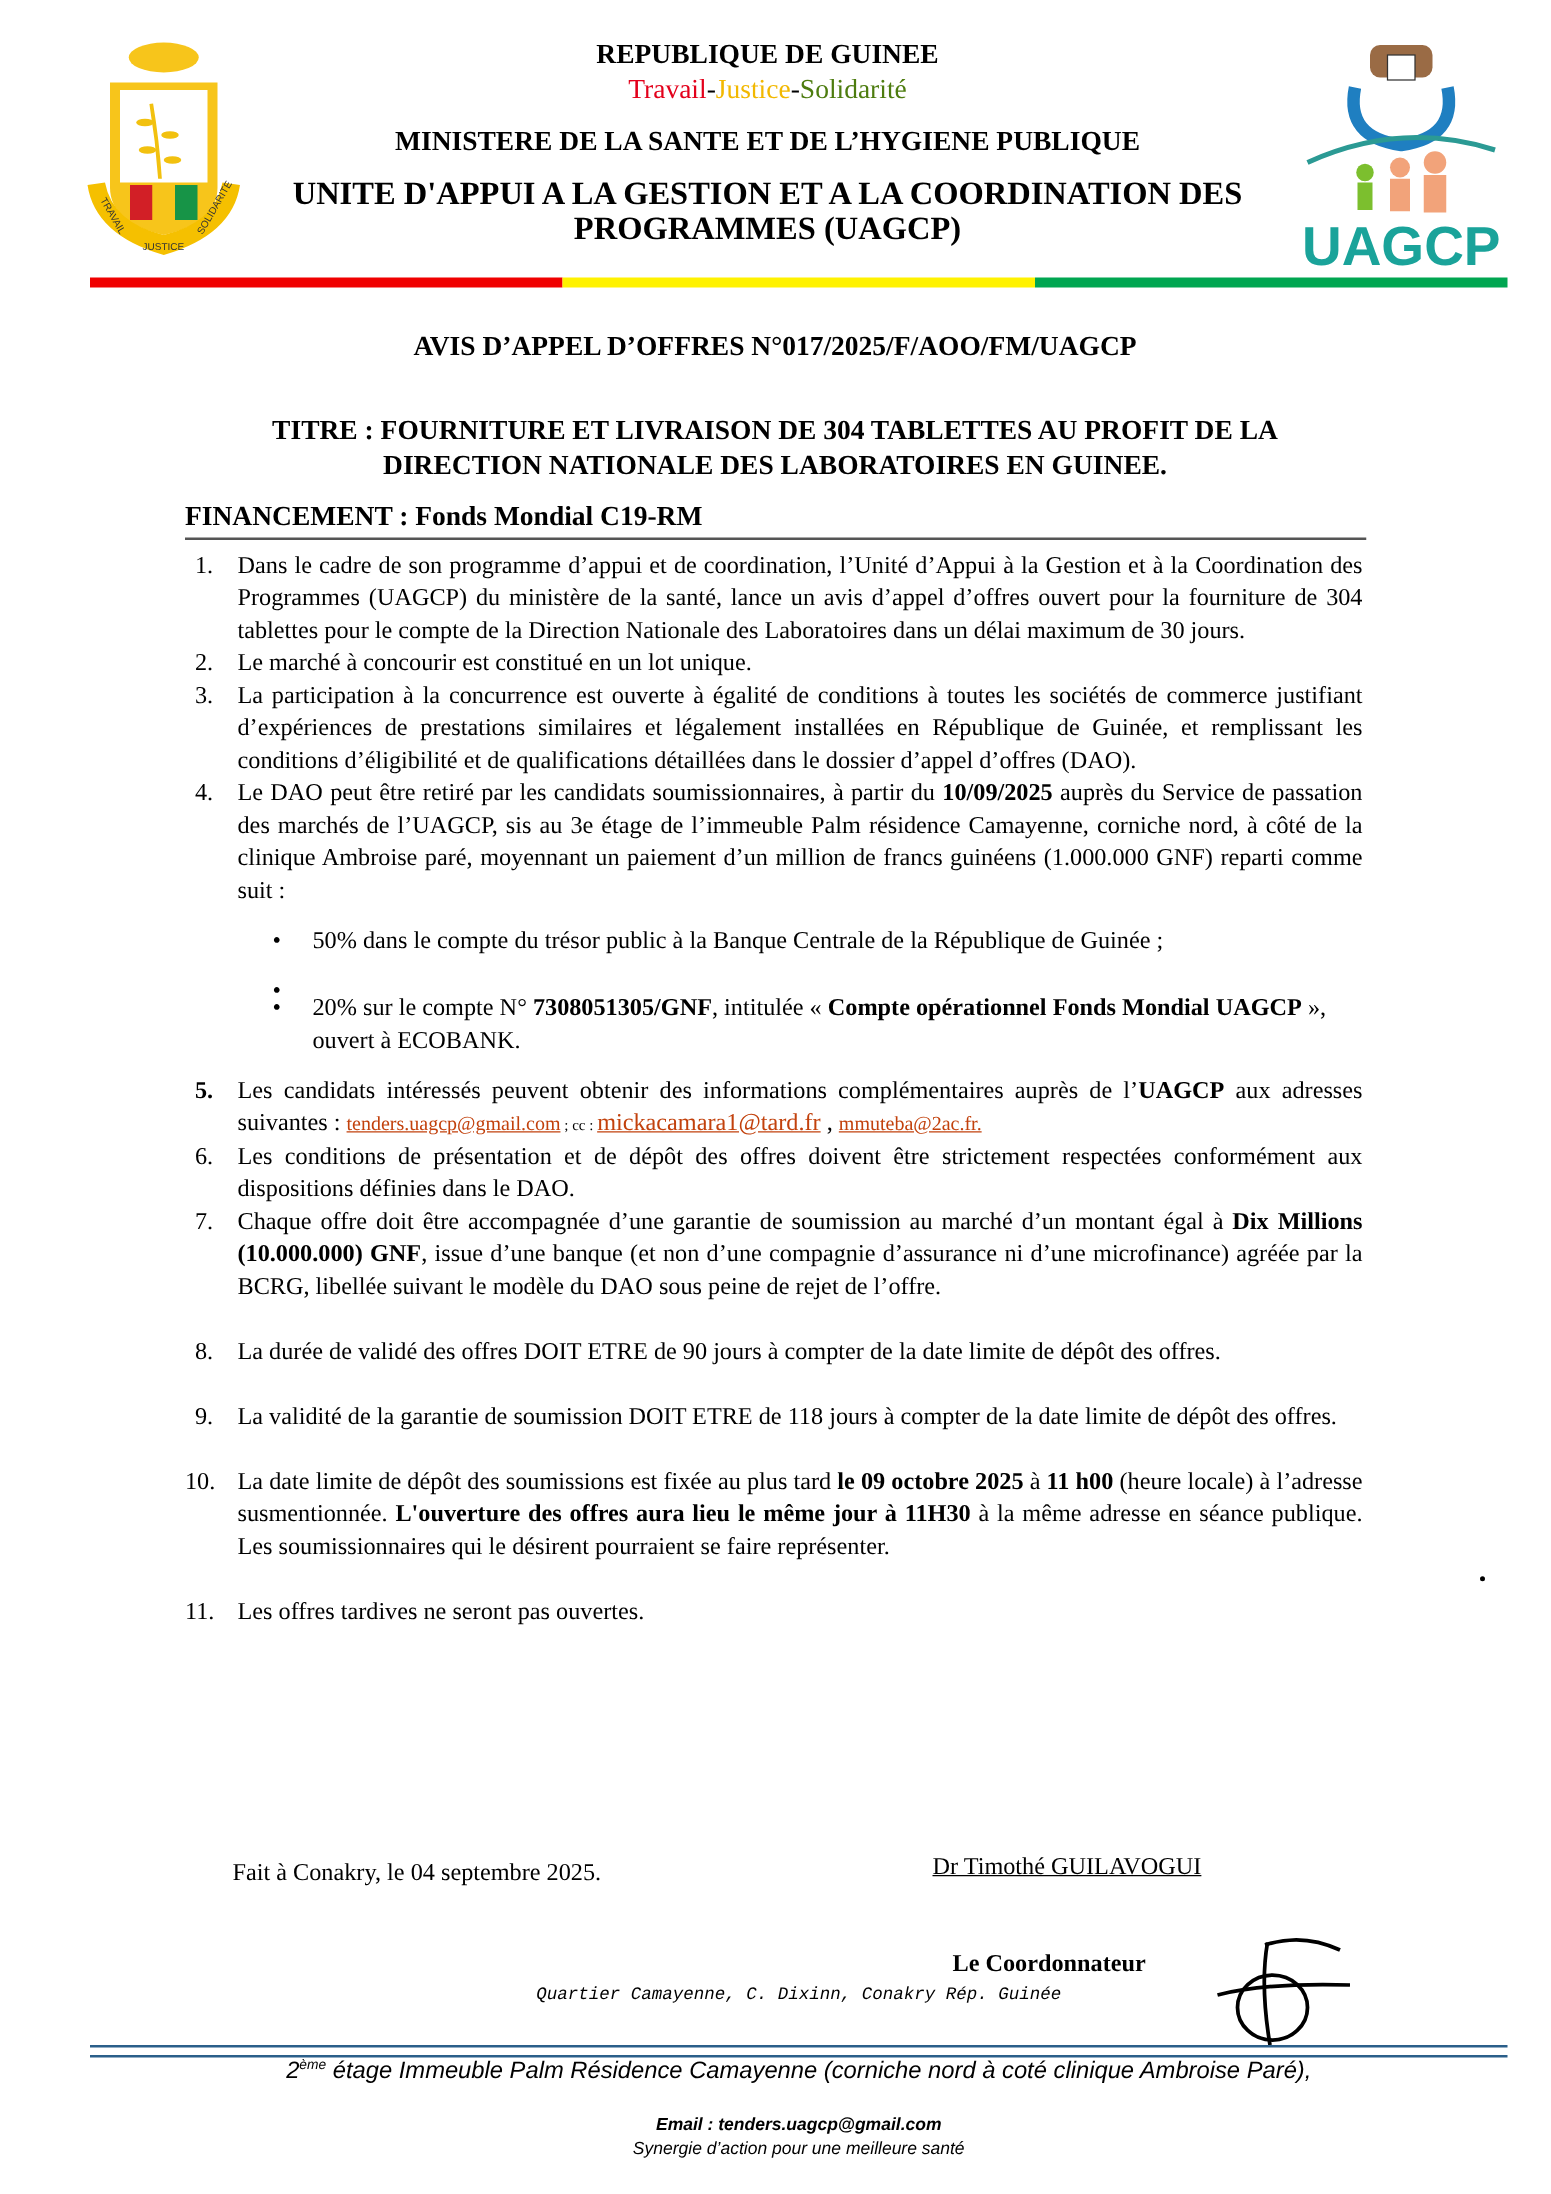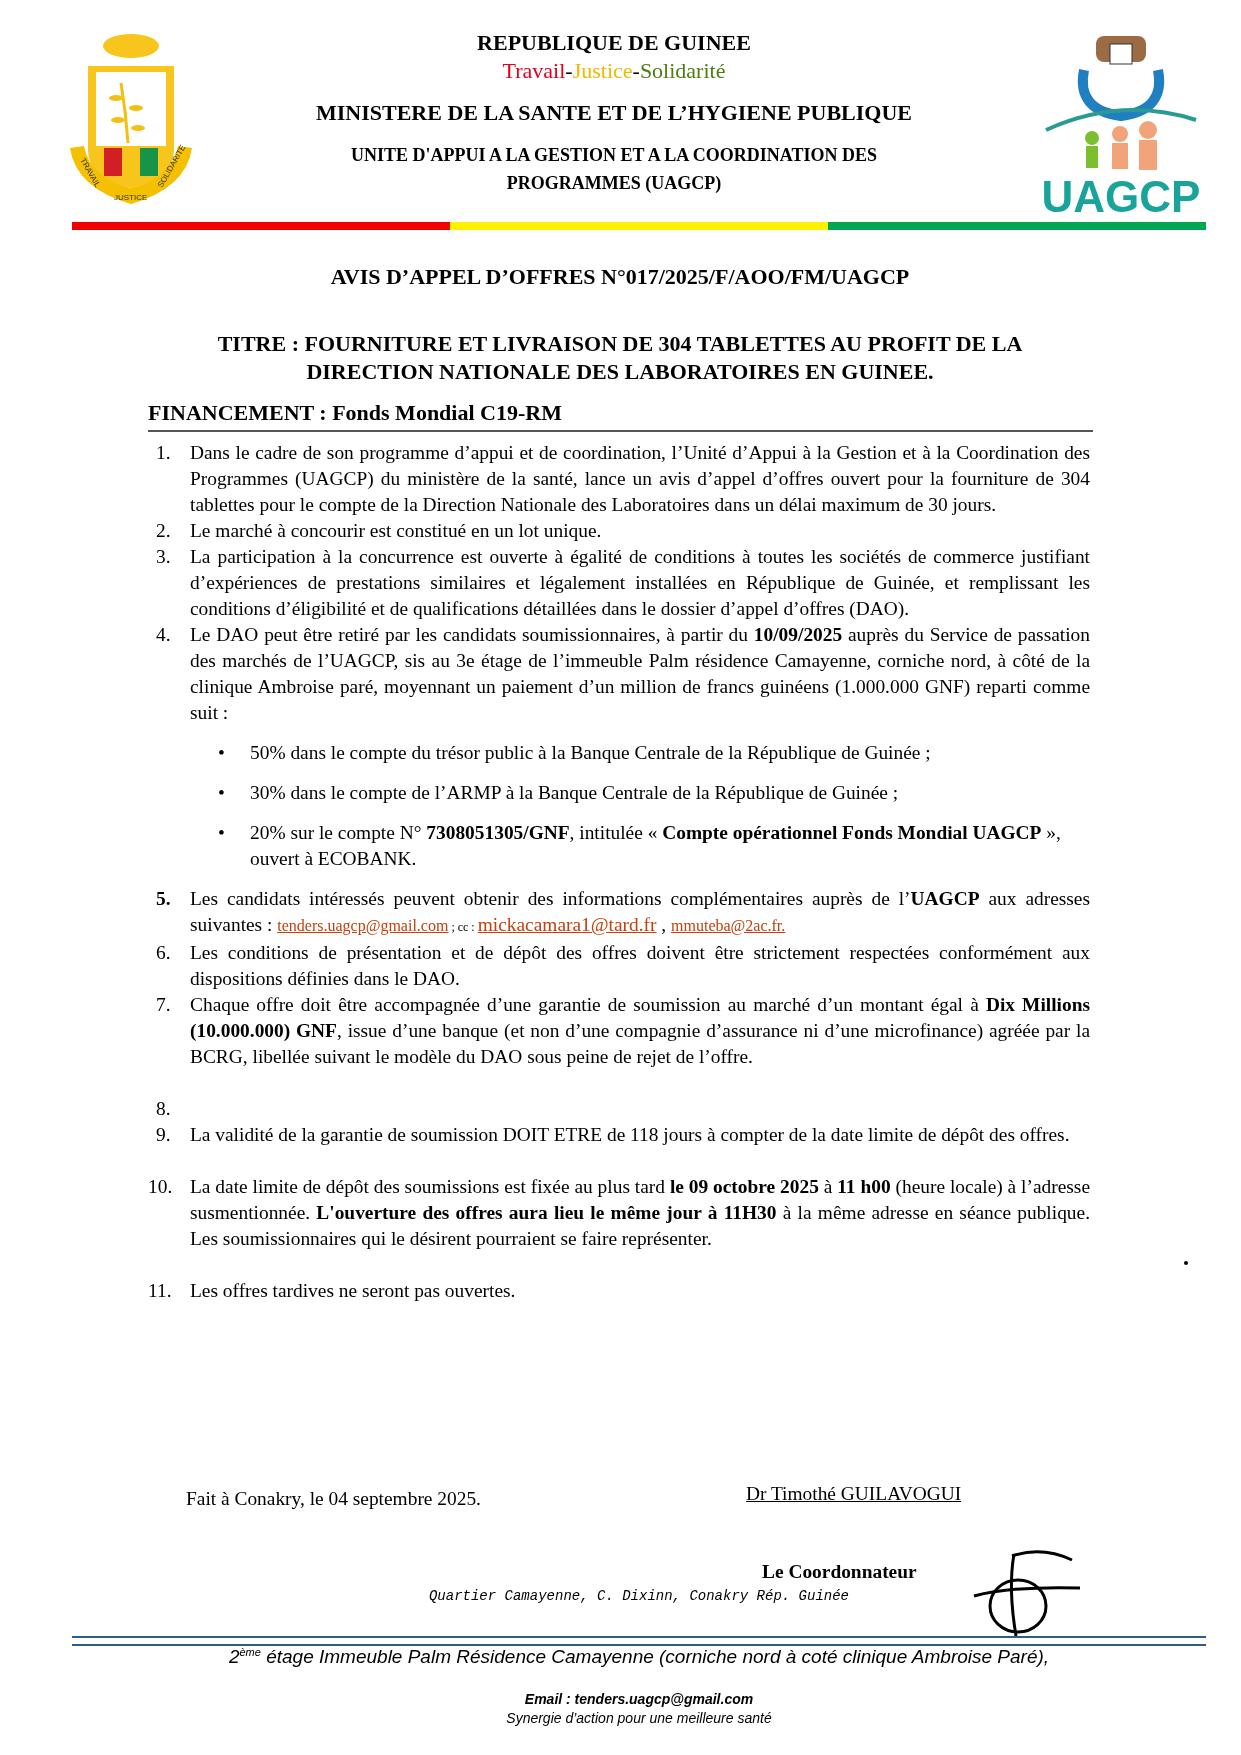--- a/index.html
+++ b/index.html
@@ -6,21 +6,21 @@
   body { width: 1241px; height: 1755px; position: relative; overflow: hidden; font-family: "Liberation Serif", serif; color: #000; }
   .abs { position: absolute; }
 
   
   .crest { left: 66px; top: 28px; width: 130px; height: 182px; }
   .logo-right { left: 1036px; top: 30px; width: 170px; height: 190px; }
   .hdr-line { text-align: center; left: 224px; width: 780px; font-weight: bold; }
   .h-rep { top: 30px; font-size: 22px; }
   .h-motto { top: 58px; font-size: 22px; font-weight: normal; }
   .h-min { top: 100px; font-size: 22px; }
-  .h-unit { top: 141px; font-size: 18px; line-height: 28px; }
+  .h-unit { top: 141px; font-size: 26px; line-height: 28px; }
   .flag { left: 72px; top: 222px; width: 1134px; height: 8px; display: flex; }
   .flag div { flex: 1; }
 
   .avis { left: 140px; width: 960px; top: 264px; text-align: center; font-size: 22px; font-weight: bold; }
   .titre { left: 140px; width: 960px; top: 330px; font-size: 22px; font-weight: bold; line-height: 28px; text-align: center; }
   .fin { left: 148px; top: 400px; font-size: 22px; font-weight: bold; }
   .fin-rule { left: 148px; top: 430px; width: 945px; height: 2px; background: #555; }
 
   
   .body { left: 150px; top: 440px; width: 940px; font-size: 19.4px; line-height: 26px; }
@@ -128,21 +128,20 @@
     <span>Le DAO peut être retiré par les candidats soumissionnaires, à partir du </span><b>10/09/2025</b><span> auprès du Service de passation des marchés de l’UAGCP, sis au 3e étage de l’immeuble Palm résidence Camayenne, corniche nord, à côté de la clinique Ambroise paré, moyennant un paiement d’un million de francs guinéens (1.000.000 GNF) reparti comme suit :</span>
   </div>
   <div class="sp1"></div>
   <div class="bul">
     <span class="dot">•</span>
     <span>50% dans le compte du trésor public à la Banque Centrale de la République de Guinée ;</span>
   </div>
   <div class="sp1"></div>
   <div class="bul">
     <span class="dot">•</span>
-    <span>30% dans le compte de l’ARMP à la Banque Centrale de la République de Guinée ;</span>
   </div>
   <div class="sp1"></div>
   <div class="bul">
     <span class="dot">•</span>
     <span>20% sur le compte N° </span><b>7308051305/GNF</b><span>, intitulée « </span><b>Compte opérationnel Fonds Mondial UAGCP</b><span> », ouvert à ECOBANK.</span>
   </div>
   <div class="sp1"></div>
   <div class="item">
     <b class="num">5.</b>
     <span>Les candidats intéressés peuvent obtenir des informations complémentaires auprès de l’</span><b>UAGCP</b><span> aux adresses suivantes : </span><a class="link" style="font-size:16px">tenders.uagcp@gmail.com</a><span style="font-size:12px"> ; cc : </span><a class="link">mickacamara1@tard.fr</a><span> , </span><a class="link" style="font-size:16px">mmuteba@2ac.fr.</a>
@@ -151,20 +150,21 @@
     <span class="num">6.</span>
     <span>Les conditions de présentation et de dépôt des offres doivent être strictement respectées conformément aux dispositions définies dans le DAO.</span>
   </div>
   <div class="item">
     <span class="num">7.</span>
     <span>Chaque offre doit être accompagnée d’une garantie de soumission au marché d’un montant égal à </span><b>Dix Millions (10.000.000) GNF</b><span>, issue d’une banque (et non d’une compagnie d’assurance ni d’une microfinance) agréée par la BCRG, libellée suivant le modèle du DAO sous peine de rejet de l’offre.</span>
   </div>
   <div class="sp2"></div>
   <div class="item">
     <span class="num">8.</span>
+    <span>La durée de validé des offres DOIT ETRE de 90 jours à compter de la date limite de dépôt des offres.</span>
   </div>
   <div class="sp2"></div>
   <div class="item">
     <span class="num">9.</span>
     <span>La validité de la garantie de soumission DOIT ETRE de 118 jours à compter de la date limite de dépôt des offres.</span>
   </div>
   <div class="sp2"></div>
   <div class="item">
     <span class="num" style="left:-2px">10.</span>
     <span>La date limite de dépôt des soumissions est fixée au plus tard </span><b>le 09 octobre 2025</b><span> à </span><b>11 h00</b><span> (heure locale) à l’adresse susmentionnée. </span><b>L'ouverture des offres aura lieu le même jour à 11H30</b><span> à la même adresse en séance publique. Les soumissionnaires qui le désirent pourraient se faire représenter.</span>

